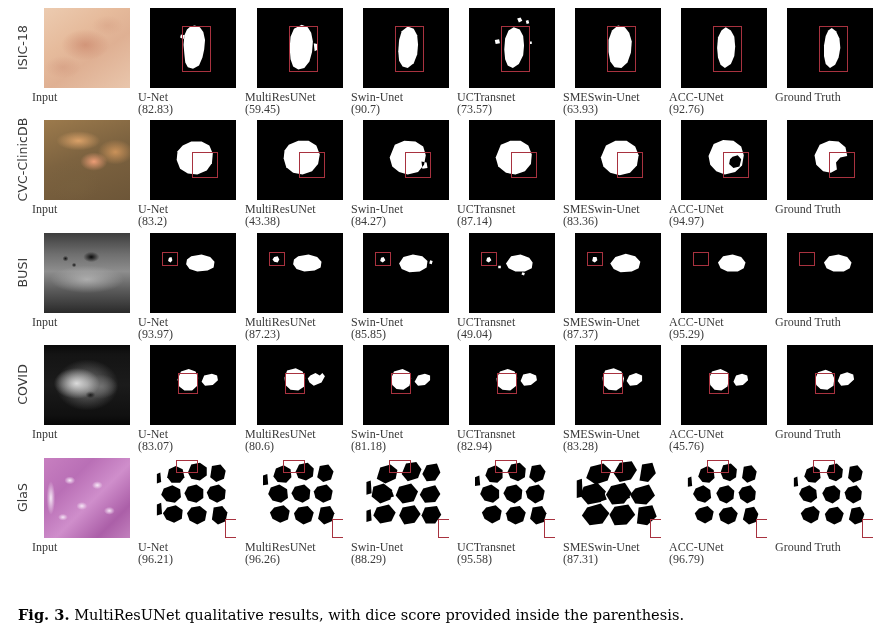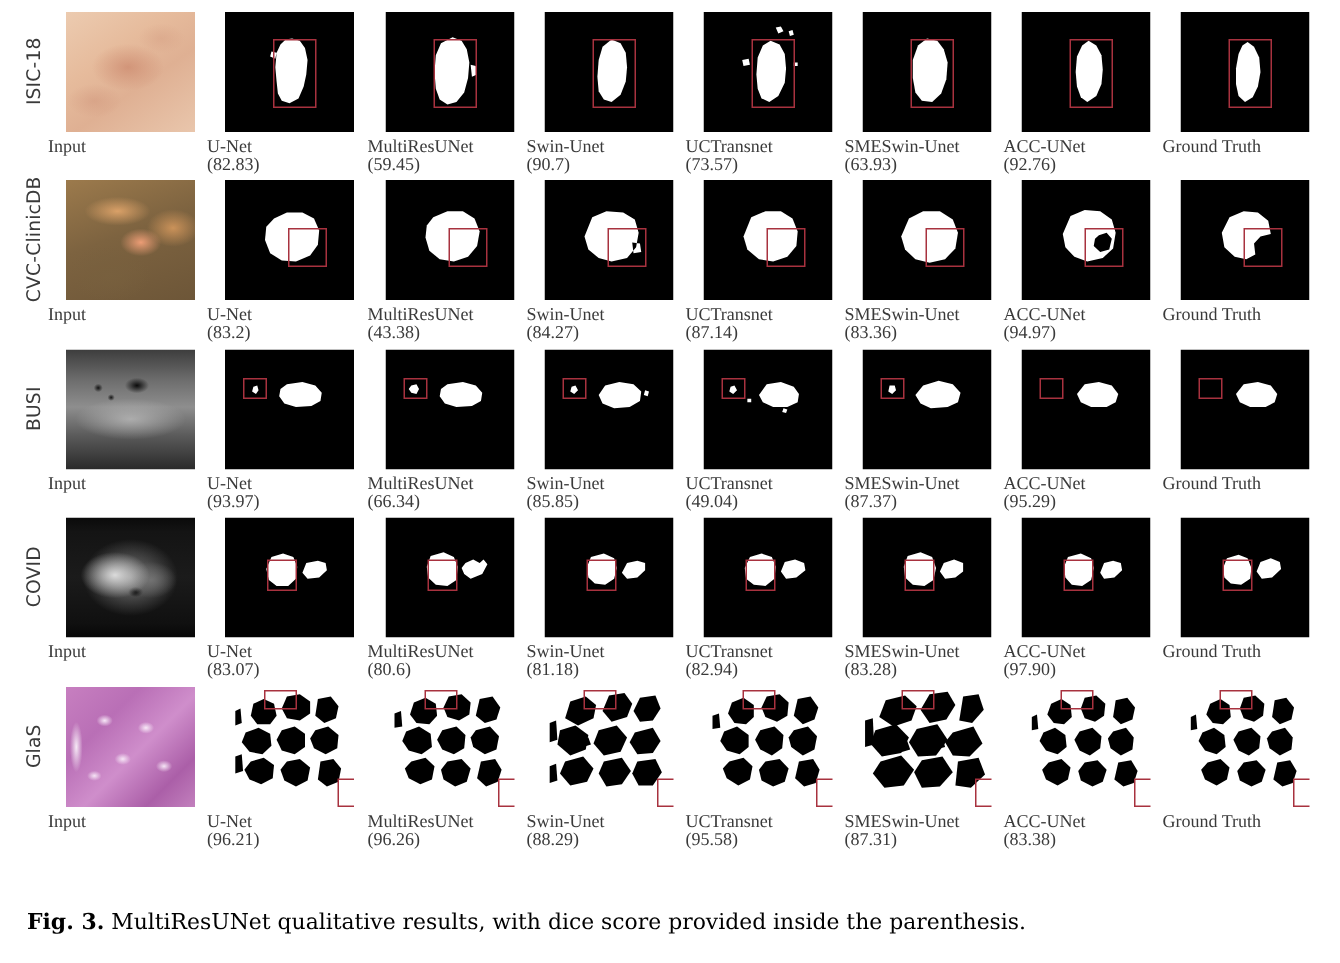--- a/index.html
+++ b/index.html
@@ -257,21 +257,21 @@
     </div>
     <div class="panel-caption" style="left: 138px; top: 316px; width: 110px;"><span>U-Net</span><span class="score">(93.97)</span></div>
     <div class="panel" style="left: 257px; top: 233px; width: 86px; height: 80px;">
       <div class="panel-img mask-bg">
         <svg class="blob" viewBox="0 0 100 100" preserveAspectRatio="none">
           <path d="M20,30 L24,29 L26,33 L24,37 L20,36 L18,33 Z M48,29 L60,27 L70,30 L75,36 L74,43 L67,47 L55,48 L46,45 L42,39 L43,33 Z" fill="#ffffff" fill-rule="evenodd"></path>
         </svg>
       </div>
       <div class="bbox" style="left: 12.04px; top: 19.2px; width: 16.34px; height: 13.6px; border-color: rgb(168, 50, 63);"></div>
     </div>
-    <div class="panel-caption" style="left: 245px; top: 316px; width: 110px;"><span>MultiResUNet</span><span class="score">(66.34)</span></div>
+    <div class="panel-caption" style="left: 245px; top: 316px; width: 110px;"><span>MultiResUNet</span><span class="score">(87.23)</span></div>
     <div class="panel" style="left: 363px; top: 233px; width: 86px; height: 80px;">
       <div class="panel-img mask-bg">
         <svg class="blob" viewBox="0 0 100 100" preserveAspectRatio="none">
           <path d="M21,31 L24,30 L26,34 L23,37 L20,35 Z M47,30 L58,27 L69,29 L75,35 L74,43 L66,48 L54,49 L45,45 L42,38 Z M78,34 L81,35 L80,39 L77,38 Z" fill="#ffffff" fill-rule="evenodd"></path>
         </svg>
       </div>
       <div class="bbox" style="left: 12.04px; top: 19.2px; width: 16.34px; height: 13.6px; border-color: rgb(168, 50, 63);"></div>
     </div>
     <div class="panel-caption" style="left: 351px; top: 316px; width: 110px;"><span>Swin-Unet</span><span class="score">(85.85)</span></div>
     <div class="panel" style="left: 469px; top: 233px; width: 86px; height: 80px;">
@@ -361,21 +361,21 @@
     </div>
     <div class="panel-caption" style="left: 563px; top: 428px; width: 110px;"><span>SMESwin-Unet</span><span class="score">(83.28)</span></div>
     <div class="panel" style="left: 681px; top: 345px; width: 86px; height: 80px;">
       <div class="panel-img mask-bg">
         <svg class="blob" viewBox="0 0 100 100" preserveAspectRatio="none">
           <path d="M36,33 L46,30 L54,34 L56,42 L54,52 L47,57 L39,56 L34,50 L33,41 Z M64,38 L71,36 L77,38 L78,44 L72,50 L64,51 L61,46 Z" fill="#ffffff" fill-rule="evenodd"></path>
         </svg>
       </div>
       <div class="bbox" style="left: 27.52px; top: 28px; width: 20.64px; height: 20.8px; border-color: rgb(168, 50, 63);"></div>
     </div>
-    <div class="panel-caption" style="left: 669px; top: 428px; width: 110px;"><span>ACC-UNet</span><span class="score">(97.90)</span></div>
+    <div class="panel-caption" style="left: 669px; top: 428px; width: 110px;"><span>ACC-UNet</span><span class="score">(45.76)</span></div>
     <div class="panel" style="left: 787px; top: 345px; width: 86px; height: 80px;">
       <div class="panel-img mask-bg">
         <svg class="blob" viewBox="0 0 100 100" preserveAspectRatio="none">
           <path d="M36,34 L45,31 L52,34 L55,42 L54,51 L47,56 L39,55 L34,50 L33,42 Z M62,37 L70,34 L77,37 L78,43 L71,50 L63,51 L59,45 Z" fill="#ffffff" fill-rule="evenodd"></path>
         </svg>
       </div>
       <div class="bbox" style="left: 27.52px; top: 28px; width: 20.64px; height: 20.8px; border-color: rgb(168, 50, 63);"></div>
     </div>
     <div class="panel-caption" style="left: 775px; top: 428px; width: 110px;"><span>Ground Truth</span><span class="score"></span></div>
     <div class="row-label" style="top: 490px; left: -26px; transform: rotate(-90deg);">GlaS</div>
@@ -494,21 +494,21 @@
           <path d="M71,37 L81,34 L87,42 L86,52 L77,57 L69,51 L67,43 Z" fill="#000000"></path>
           <path d="M21,63 L31,60 L38,67 L36,77 L28,82 L19,77 L16,69 Z" fill="#000000"></path>
           <path d="M49,63 L59,61 L66,69 L63,79 L55,83 L46,78 L44,70 Z" fill="#000000"></path>
           <path d="M75,63 L85,61 L90,70 L87,80 L79,83 L72,77 Z" fill="#000000"></path>
           <path d="M8,25 L12,23 L13,35 L8,36 Z" fill="#000000"></path>
         </svg>
       </div>
       <div class="bbox" style="left: 25.8px; top: 1.6px; width: 22.36px; height: 13.6px; border-color: rgb(168, 50, 63);"></div>
       <div class="bbox" style="left: 74.82px; top: 60.8px; width: 12.9px; height: 19.2px; border-color: rgb(168, 50, 63);"></div>
     </div>
-    <div class="panel-caption" style="left: 669px; top: 541px; width: 110px;"><span>ACC-UNet</span><span class="score">(83.38)</span></div>
+    <div class="panel-caption" style="left: 669px; top: 541px; width: 110px;"><span>ACC-UNet</span><span class="score">(96.79)</span></div>
     <div class="panel" style="left: 787px; top: 458px; width: 86px; height: 80px;">
       <div class="panel-img mask-bg-inv">
         <svg class="blob" viewBox="0 0 100 100" preserveAspectRatio="none">
           <path d="M23,14 L31,10 L38,15 L39,25 L33,31 L25,30 L20,23 Z" fill="#000000"></path>
           <path d="M49,9 L58,7 L65,14 L64,24 L57,29 L49,26 L46,18 Z" fill="#000000"></path>
           <path d="M73,11 L82,9 L88,17 L86,27 L77,31 L71,25 Z" fill="#000000"></path>
           <path d="M17,38 L26,34 L34,40 L35,50 L28,56 L19,53 L14,45 Z" fill="#000000"></path>
           <path d="M45,37 L55,34 L62,41 L61,51 L53,57 L45,53 L41,44 Z" fill="#000000"></path>
           <path d="M71,37 L81,34 L87,42 L86,52 L77,57 L69,51 L67,43 Z" fill="#000000"></path>
           <path d="M21,63 L31,60 L38,67 L36,77 L28,82 L19,77 L16,69 Z" fill="#000000"></path>

